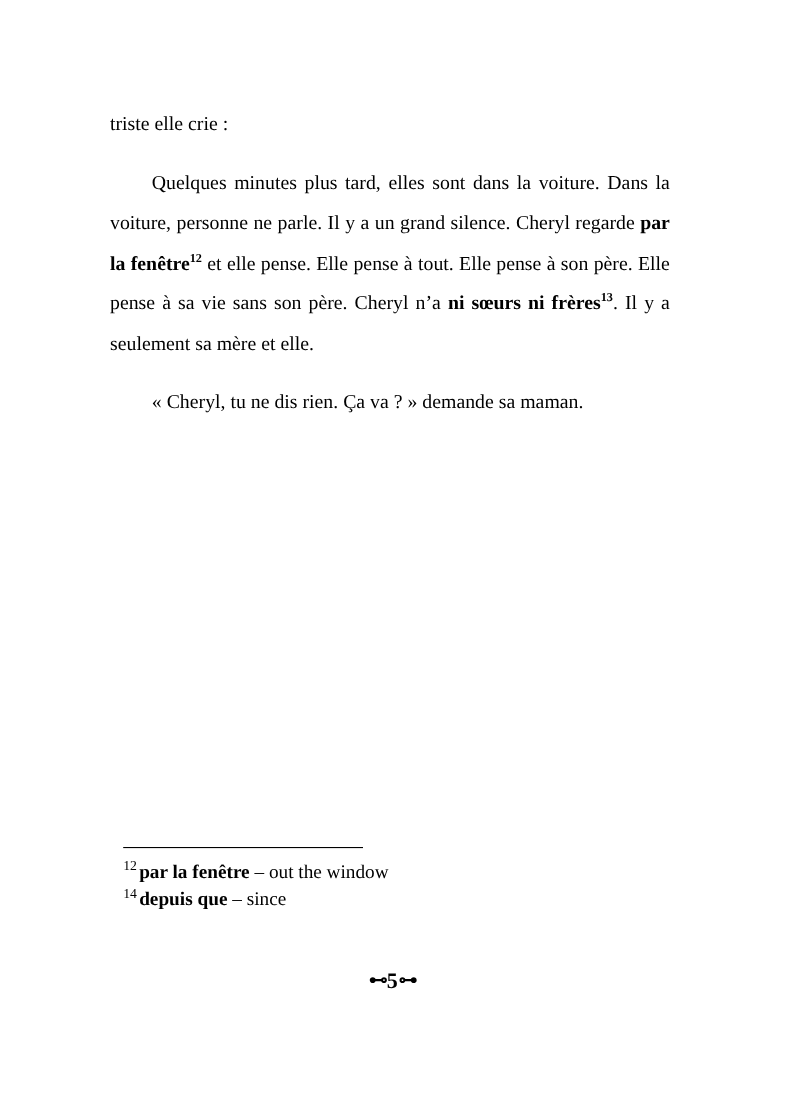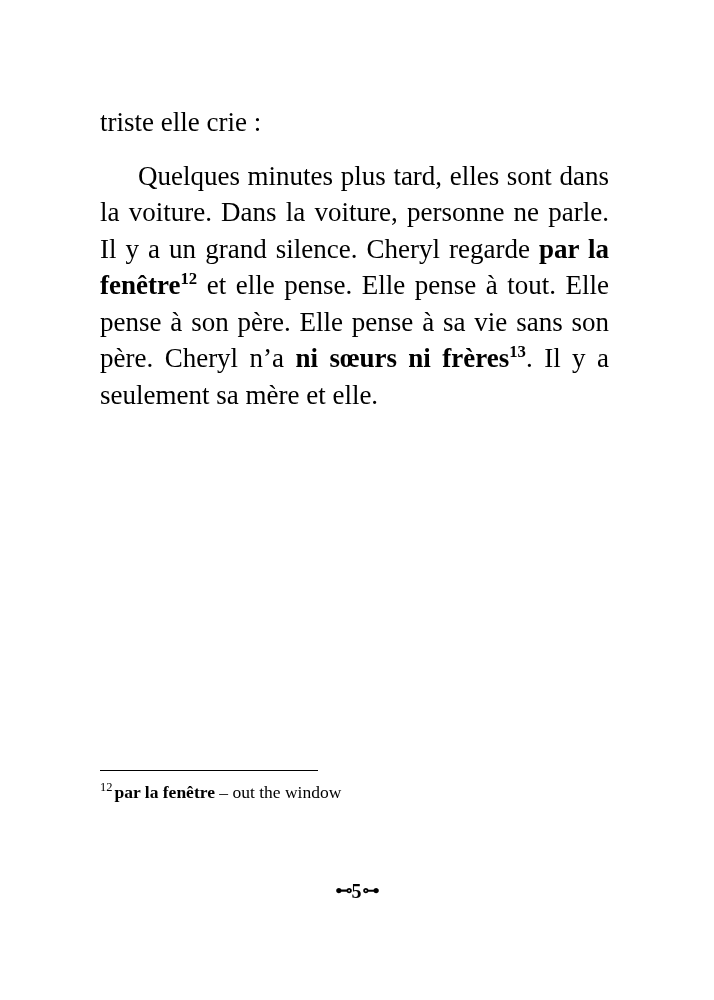--- a/index.html
+++ b/index.html
@@ -17,26 +17,25 @@
   }
   .page {
     position: absolute;
     left: 0; top: 0;
     width: 714px;
     height: 1000px;
     box-sizing: border-box;
     padding: 94px 105px 0 100px;
   }
   .body-text {
-    font-size: 27px;
+    font-size: 18px;
     line-height: 36.5px;
     text-align: justify;
     -webkit-hyphens: none;
     hyphens: none;
-    margin-top: 10px;
   }
   p.para {
     margin: 0;
     text-indent: 0;
   }
   p.para.spaced {
     margin-top: 17px;
   }
   p.para.indent {
     text-indent: 38px;
@@ -48,21 +47,21 @@
     font-weight: bold;
   }
   sup.fn {
     font-size: 0.62em;
     vertical-align: super;
     line-height: 0;
     font-weight: bold;
   }
   .footnotes {
     position: absolute;
-    left: 100px;
+    left: 112px;
     top: 770px;
     width: 510px;
   }
   .fn-rule {
     width: 218px;
     height: 0;
     border-top: 1.6px solid #000;
     margin: 0 0 9px 0;
   }
   .fn-line {
@@ -111,32 +110,38 @@
 
     <p class="para last-line-left">
       <span>triste elle crie :</span>
     </p>
 
 
     <p class="para spaced indent last-line-left">
       <span>Quelques minutes plus tard, elles sont dans la voiture. Dans la voiture, personne ne parle. Il y a un grand silence. Cheryl regarde </span><span class="bold">par la fenêtre</span><sup class="fn">12</sup><span> et elle pense. Elle pense à tout. Elle pense à son père. Elle pense à sa vie sans son père. Cheryl n’a </span><span class="bold">ni sœurs ni frères</span><sup class="fn">13</sup><span>. Il y a seulement sa mère et elle.</span>
     </p>
 
+    <p class="para spaced indent last-line-left">
+      <span>« Cheryl, tu ne dis rien. Ça va ? » demande sa maman.</span>
+    </p>
 
 
   </div>
 
   <div class="footnotes">
     <div class="fn-rule"></div>
 
     <div class="fn-line">
       <span class="fn-num">12</span><span class="fn-term">par la fenêtre</span><span class="fn-dash"> – </span><span class="fn-gloss">out the window</span>
     </div>
 
 
+    <div class="fn-line">
+      <span class="fn-num">14</span><span class="fn-term">depuis que</span><span class="fn-dash"> – </span><span class="fn-gloss">since</span>
+    </div>
 
   </div>
 
   <div class="page-number-wrap">
     <span class="page-number"><span class="orn">⊷</span><span>5</span><span class="orn">⊶</span></span>
   </div>
 
 </div>
 
 </body></html>

